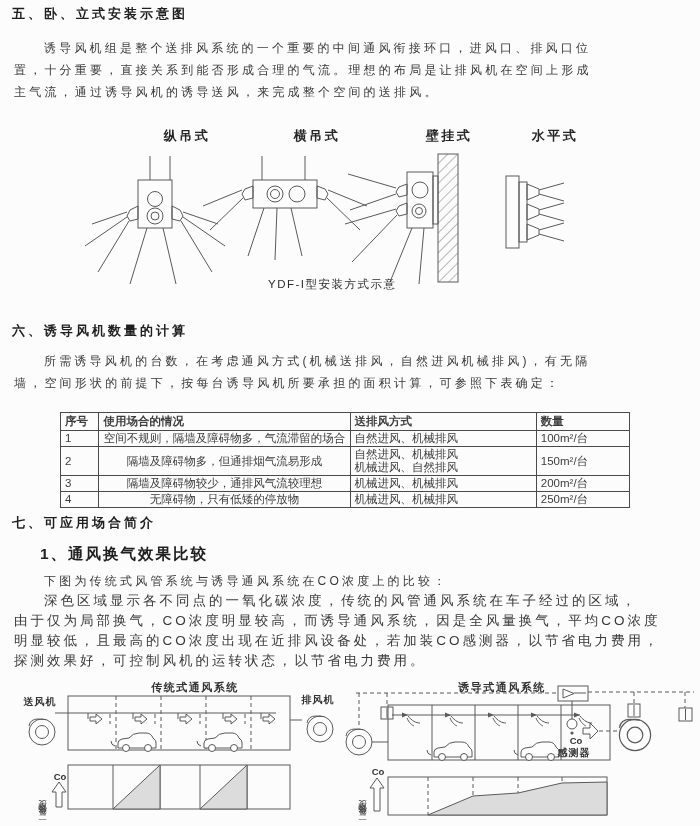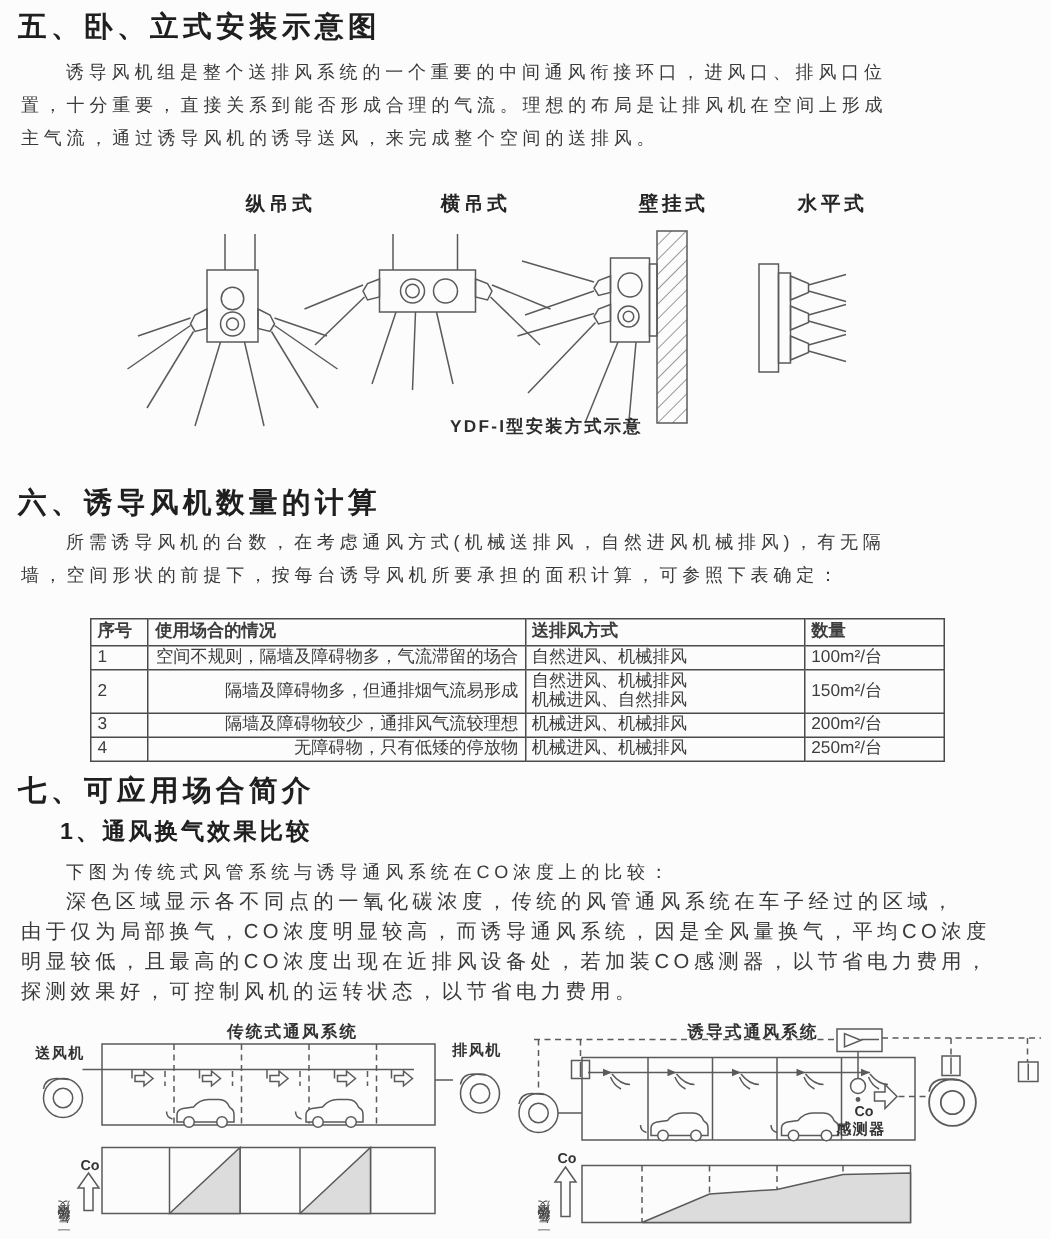--- a/index.html
+++ b/index.html
@@ -1,32 +1,32 @@
 <!DOCTYPE html>
 <html><head>
 <meta charset="utf-8">
 <style>
   html,body{margin:0;padding:0;background:#e8e8e8;}
   .page{position:relative;width:700px;height:826px;background:#fcfcfc;
         font-family:"Liberation Sans",sans-serif;color:#333;overflow:hidden;margin:0 auto;}
-  .h1{position:absolute;font-size:19px;font-weight:bold;letter-spacing:3px;color:#1f1f1f;white-space:nowrap;}
+  .h1{position:absolute;font-size:13px;font-weight:bold;letter-spacing:3px;color:#1f1f1f;white-space:nowrap;}
   .h2{position:absolute;font-size:15.5px;font-weight:bold;letter-spacing:2px;color:#1f1f1f;white-space:nowrap;}
   .para{position:absolute;font-size:12px;letter-spacing:3.2px;line-height:22px;color:#3a3a3a;}
   .para div{white-space:nowrap;}
   .para .ind{padding-left:30px;}
   #p7b{line-height:20px;font-size:13.5px;letter-spacing:3px;}
   .dlabel{position:absolute;top:1px;font-size:13px;font-weight:bold;letter-spacing:2.5px;color:#252525;
           transform:translateX(-50%);white-space:nowrap;padding-left:44px;}
-  .caption{position:absolute;left:268px;top:151px;font-size:11.5px;font-weight:bold;letter-spacing:1.5px;
-           color:#2d2d2d;white-space:nowrap;margin-left:32px;}
+  .caption{position:absolute;left:268px;top:151px;font-size:11.5px;font-weight:normal;letter-spacing:1.5px;
+           color:#2d2d2d;white-space:nowrap;}
   table.qty{position:absolute;left:60px;top:412px;width:570px;border-collapse:collapse;table-layout:fixed;}
   .qty th,.qty td{border:1px solid #4a4a4a;font-size:11.5px;color:#3d3d3d;text-align:left;
            padding:1px 4px;line-height:13px;font-weight:normal;}
   .qty th{font-weight:bold;height:15px;}
-  .qty td.sit{text-align:right;}
+  .qty td.sit{text-align:center;}
   .c-no{width:38px;} .c-sit{width:248px;} .c-mode{width:184px;} .c-qty{width:92px;}
   .vlabel{position:absolute;writing-mode:vertical-rl;transform:rotate(180deg);font-size:8.5px;
           letter-spacing:1.5px;color:#444;white-space:nowrap;height:56px;}
   svg{position:absolute;overflow:visible;}
   .ln{stroke:#5a5a5a;fill:none;stroke-width:1;}
   .dsh{stroke:#5a5a5a;fill:none;stroke-width:1;stroke-dasharray:4 3;}
   .fillw{fill:#fdfdfd;stroke:#5a5a5a;stroke-width:1;}
   .shade{fill:#dcdcdc;stroke:#5a5a5a;stroke-width:1;}
   .solid{fill:#5a5a5a;stroke:none;}
   svg text{font-family:"Liberation Sans",sans-serif;fill:#333;}

